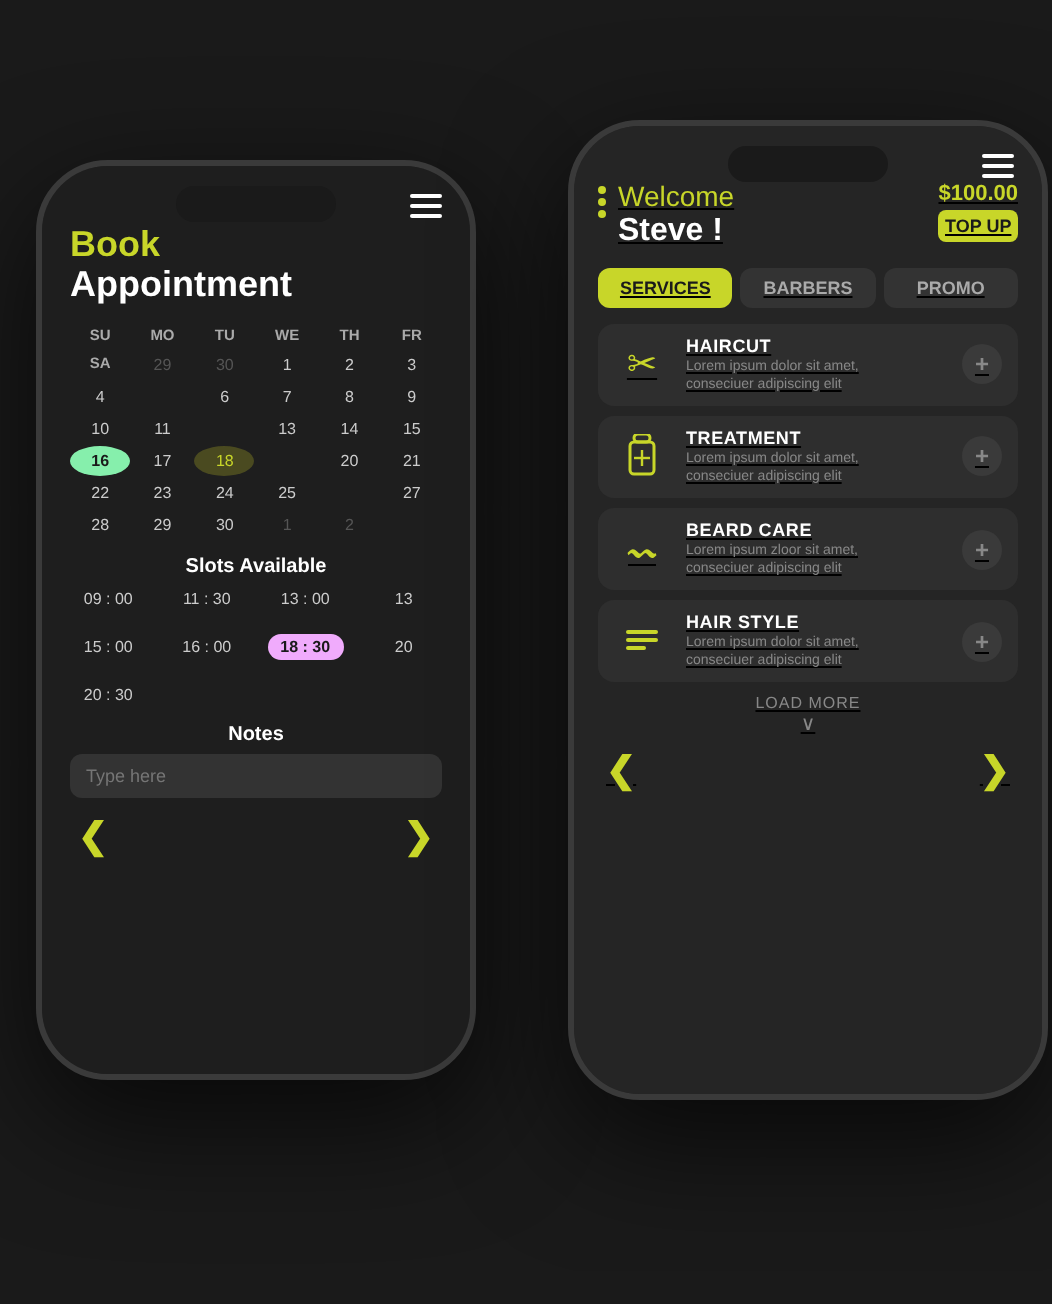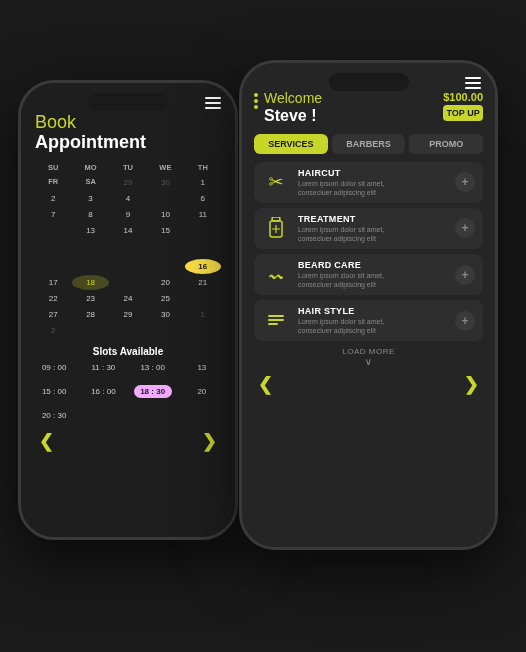--- a/index.html
+++ b/index.html
@@ -58,25 +58,26 @@
       width: 100%;
       height: 100%;
       background: #1e1e1e;
       padding: 30px 14px 14px;
       color: #fff;
       overflow: hidden;
     }
 
     
     .phone-2 {
-      width: 259px;
+      width: 240px;
       height: 490px;
-      right: 28px;
+      right: 2px;
       top: 60px;
       z-index: 2;
+      text-decoration: underline;
     }
 
     .phone-2 .phone-screen {
       width: 100%;
       height: 100%;
       background: #252525;
       padding: 28px 12px 10px;
       color: #fff;
       overflow: hidden;
     }
@@ -99,21 +100,21 @@
       border-radius: 1px;
     }
 
     
     .book-title {
       margin-bottom: 8px;
     }
     .book-title .book {
       color: #c8d629;
       font-size: 18px;
-      font-weight: 400;
+      font-weight: 700;
       line-height: 1.1;
     }
     .book-title .appointment {
       color: #fff;
       font-size: 18px;
       font-weight: 900;
       line-height: 1.1;
     }
 
     .calendar-section {
@@ -122,21 +123,21 @@
     .calendar-month {
       text-align: center;
       font-size: 11px;
       font-weight: 700;
       color: #fff;
       margin-bottom: 4px;
     }
 
     .calendar-grid {
       display: grid;
-      grid-template-columns: repeat(5, 1fr);
+      grid-template-columns: repeat(6, 1fr);
       gap: 1px;
       text-align: center;
       font-size: 8px;
     }
     .cal-header {
       color: #aaa;
       font-weight: 700;
       padding: 2px 0;
       font-size: 7.5px;
     }
@@ -144,25 +145,24 @@
       padding: 3px 1px;
       color: #ccc;
       border-radius: 50%;
       cursor: pointer;
       font-size: 8px;
     }
     .cal-day.other-month {
       color: #555;
     }
     .cal-day.selected {
-      background: #fde047;
+      background: #86efac;
       color: #1a1a1a;
       font-weight: 700;
       border-radius: 50%;
-      margin-top: 36px;
     }
     .cal-day.highlighted {
       background: #4a4a20;
       color: #c8d629;
       border-radius: 50%;
     }
 
     .slots-section {
       margin-top: 8px;
     }
@@ -463,20 +463,24 @@
           <div class="slot">13 : 00</div>
           <div class="slot">13</div>
           <div class="slot">15 : 00</div>
           <div class="slot">16 : 00</div>
           <div class="slot selected-slot">18 : 30</div>
           <div class="slot">20</div>
           <div class="slot">20 : 30</div>
         </div>
       </div>
 
+      <div class="notes-section">
+        <div class="notes-title">Notes</div>
+        <input class="notes-input" type="text" placeholder="Type here" style="">
+      </div>
 
       <div class="nav-arrows-1">
         <span class="nav-arrow">❮</span>
         <span class="nav-arrow">❯</span>
       </div>
     </div>
   </div>
 
   <div class="phone phone-2">
     <div class="phone-notch"></div>

